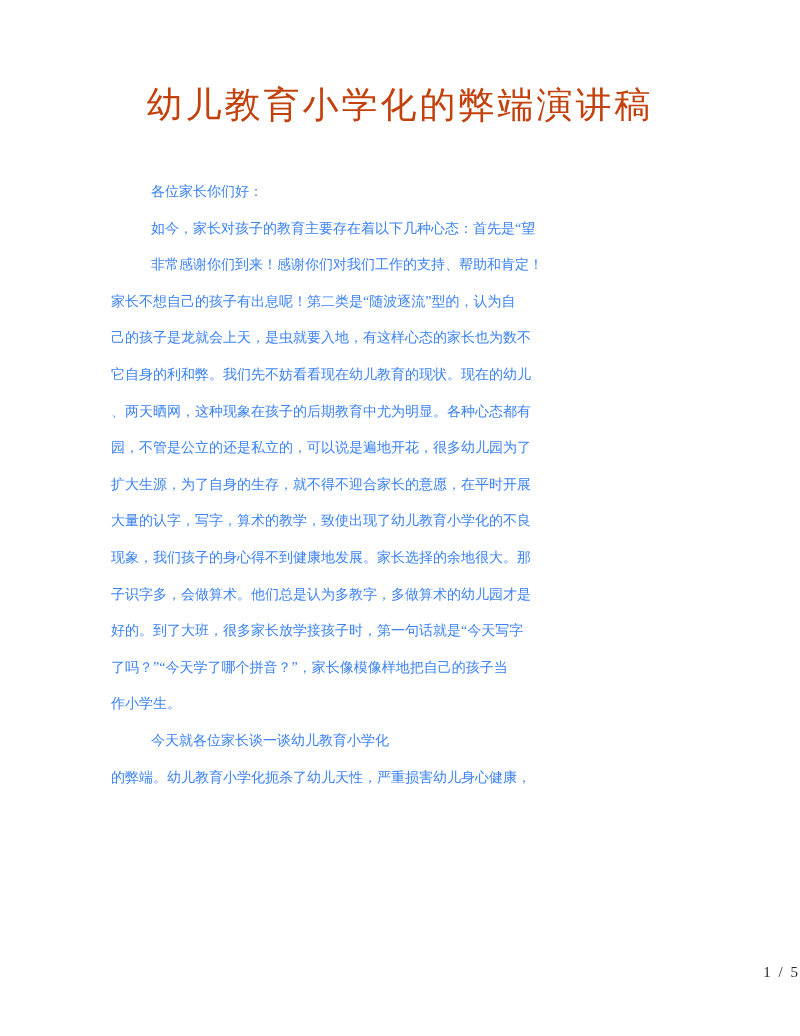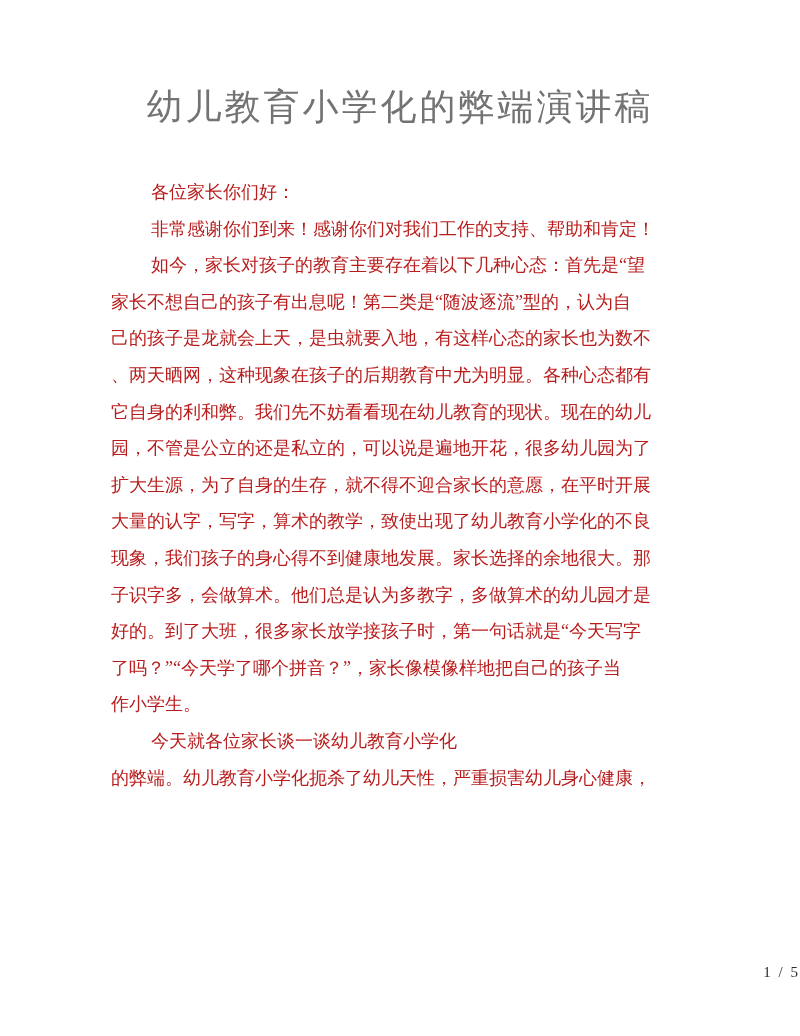--- a/index.html
+++ b/index.html
@@ -35,52 +35,52 @@
   }
   .doc-body {
     position: absolute;
     top: 174px;
     left: 111px;
     width: 582px;
   }
   .line {
     height: 36.6px;
     line-height: 36.6px;
-    font-size: 18px;
+    font-size: 14px;
     white-space: nowrap;
-    color: #b91c1c;
+    color: #3b82f6;
   }
   .line.indent {
     padding-left: 40px;
   }
   .page-footer {
     position: absolute;
     top: 964px;
     left: 0;
     width: 100%;
     text-align: right;
     font-size: 15px;
     letter-spacing: 2px;
     color: #2b2b2b;
   }
 </style>
 </head>
 <body>
 
 <div class="page">
-  <h1 class="doc-title" style="color: #737373;">幼儿教育小学化的弊端演讲稿</h1>
+  <h1 class="doc-title" style="color: #c2410c; font-family: Liberation Mono, monospace;">幼儿教育小学化的弊端演讲稿</h1>
 
   <div class="doc-body" id="doc-body">
       <div class="line indent">各位家长你们好：</div>
+      <div class="line indent">如今，家长对孩子的教育主要存在着以下几种心态：首先是“望</div>
       <div class="line indent">非常感谢你们到来！感谢你们对我们工作的支持、帮助和肯定！</div>
-      <div class="line indent">如今，家长对孩子的教育主要存在着以下几种心态：首先是“望</div>
       <div class="line">家长不想自己的孩子有出息呢！第二类是“随波逐流”型的，认为自</div>
       <div class="line">己的孩子是龙就会上天，是虫就要入地，有这样心态的家长也为数不</div>
+      <div class="line">它自身的利和弊。我们先不妨看看现在幼儿教育的现状。现在的幼儿</div>
       <div class="line">、两天晒网，这种现象在孩子的后期教育中尤为明显。各种心态都有</div>
-      <div class="line">它自身的利和弊。我们先不妨看看现在幼儿教育的现状。现在的幼儿</div>
       <div class="line">园，不管是公立的还是私立的，可以说是遍地开花，很多幼儿园为了</div>
       <div class="line">扩大生源，为了自身的生存，就不得不迎合家长的意愿，在平时开展</div>
       <div class="line">大量的认字，写字，算术的教学，致使出现了幼儿教育小学化的不良</div>
       <div class="line">现象，我们孩子的身心得不到健康地发展。家长选择的余地很大。那</div>
       <div class="line">子识字多，会做算术。他们总是认为多教字，多做算术的幼儿园才是</div>
       <div class="line">好的。到了大班，很多家长放学接孩子时，第一句话就是“今天写字</div>
       <div class="line">了吗？”“今天学了哪个拼音？”，家长像模像样地把自己的孩子当</div>
       <div class="line">作小学生。</div>
       <div class="line indent">今天就各位家长谈一谈幼儿教育小学化</div>
       <div class="line">的弊端。幼儿教育小学化扼杀了幼儿天性，严重损害幼儿身心健康，</div>

